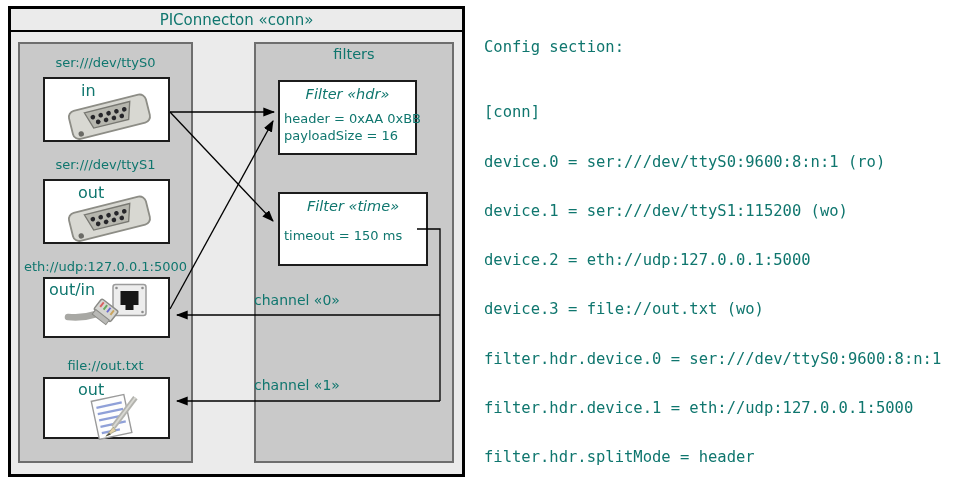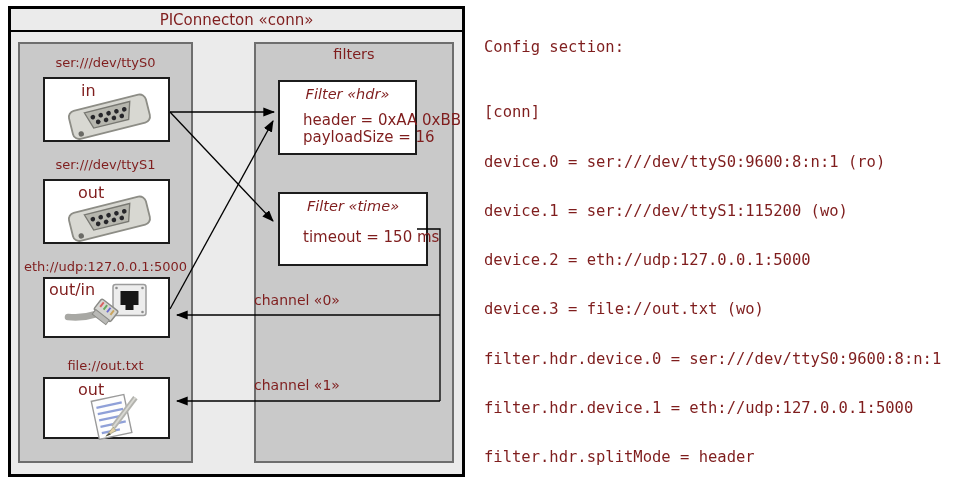--- a/index.html
+++ b/index.html
@@ -1,38 +1,38 @@
 <!DOCTYPE html>
 <html><head>
 <meta charset="utf-8">
 <style>
   html,body{margin:0;padding:0;background:#fff;}
   #stage{position:relative;width:964px;height:484px;background:#ffffff;overflow:hidden;
-         font-family:"DejaVu Sans","Liberation Sans",sans-serif;color:#7f1d1d;}
+         font-family:"DejaVu Sans","Liberation Sans",sans-serif;color:#0f766e;}
 
   
   .outer-box{position:absolute;left:8px;top:6px;width:457px;height:471px;
              background:#ebebeb;border:3px solid #000;box-sizing:border-box;}
   .title-band{position:absolute;left:11px;top:9px;width:451px;height:23px;line-height:23px;
               text-align:center;font-size:15px;border-bottom:2px solid #000;box-sizing:border-box;}
   .panel{position:absolute;background:#c9c9c9;border:2px solid #6e6e6e;box-sizing:border-box;}
   .devices-panel{left:18px;top:42px;width:175px;height:421px;}
   .filters-panel{left:254px;top:42px;width:200px;height:421px;}
   .filters-title{position:absolute;left:254px;top:46px;width:200px;text-align:center;font-size:14.5px;}
 
   
   .dev-label{position:absolute;left:18px;width:175px;text-align:center;font-size:13px;white-space:nowrap;}
   .dev-box{position:absolute;background:#fff;border:2px solid #1c1c1c;box-sizing:border-box;}
   .port-label{position:absolute;font-size:16px;line-height:18px;white-space:nowrap;}
   .dev-icon{position:absolute;}
 
   
   .filter-box{position:absolute;background:#fff;border:2px solid #1c1c1c;box-sizing:border-box;}
   .filter-title{position:absolute;left:0;top:4px;width:100%;text-align:center;font-size:14.5px;font-style:italic;}
-  .filter-attr{position:absolute;left:23px;font-size:15px;white-space:nowrap;}
+  .filter-attr{position:absolute;left:4px;font-size:13px;white-space:nowrap;}
 
   
   .channel-label{position:absolute;left:254px;width:184px;font-size:14px;white-space:nowrap;}
 
   
   .arrows{position:absolute;left:0;top:0;pointer-events:none;}
   .arrows line,.arrows polyline{stroke:#000;stroke-width:1.3;fill:none;}
 
   
   .config{position:absolute;left:484px;top:6px;font-family:"DejaVu Sans Mono","Liberation Mono",monospace;

